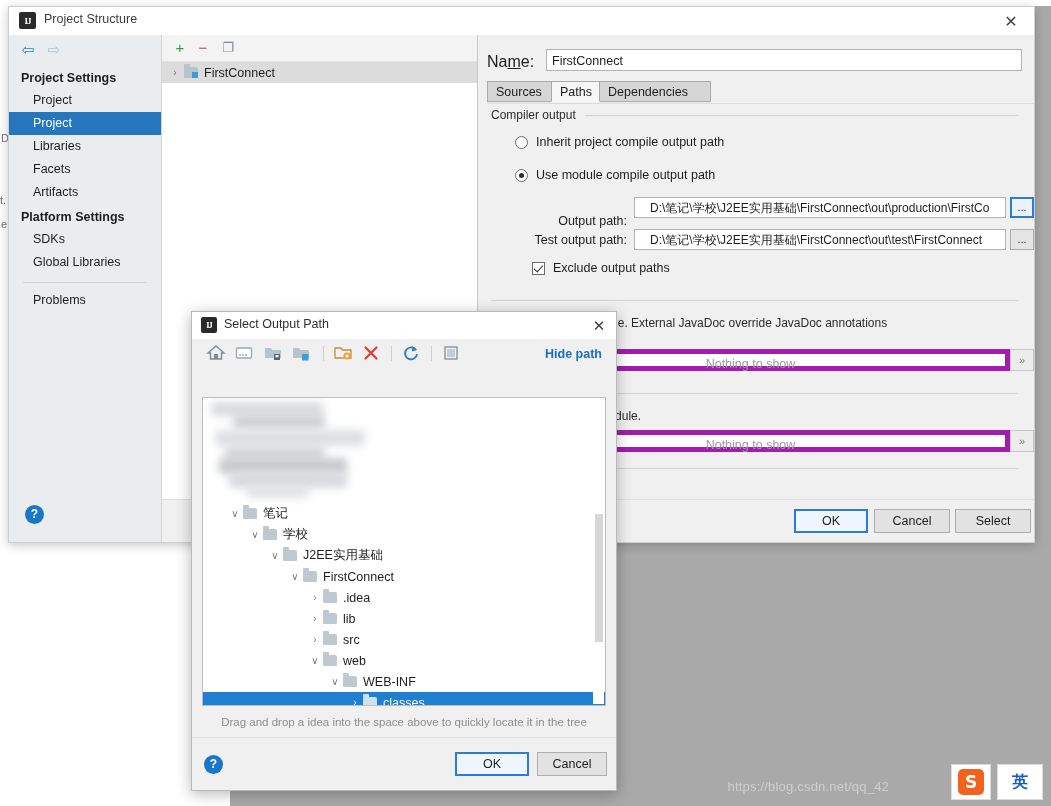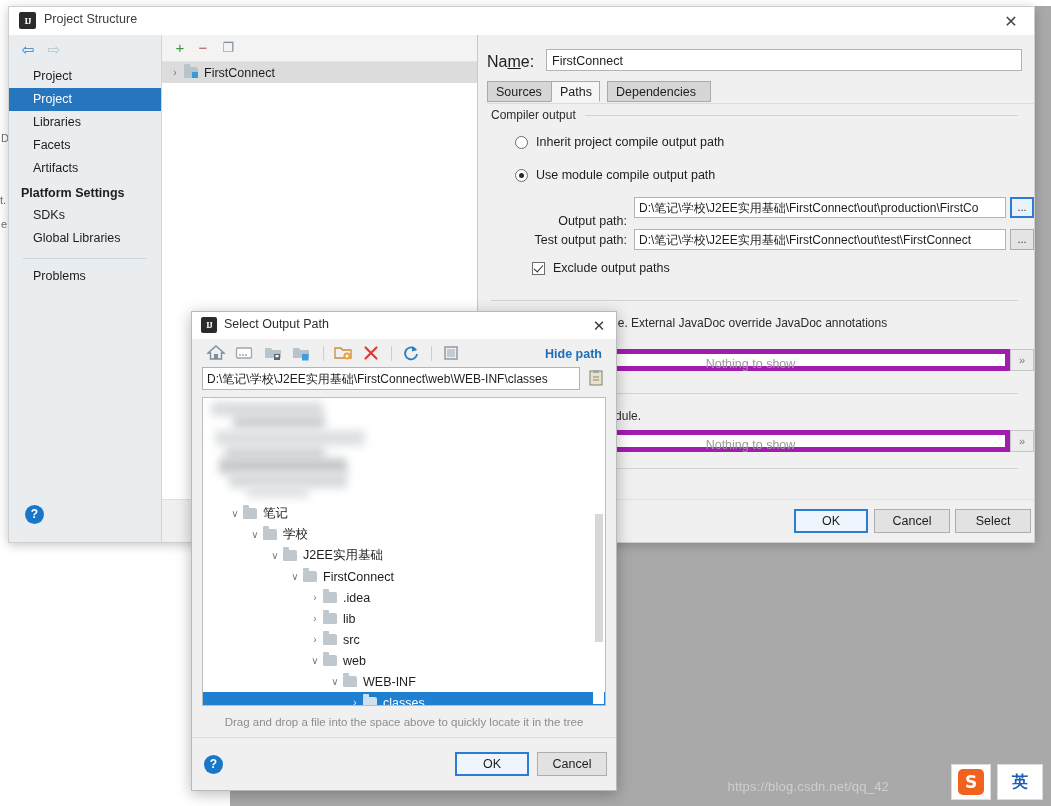--- a/index.html
+++ b/index.html
@@ -73,21 +73,21 @@
   #detail-content{position:absolute;left:9px;top:68px;right:0;bottom:42px;background:#f0f0f0;border-top:1px solid #dcdcdc;}
 
   .section-title{position:absolute;font-size:12px;color:#2b2b2b;background:#f0f0f0;padding-right:6px;}
   .section-rule{position:absolute;height:1px;background:#d2d2d2;}
 
   .radio-row{position:absolute;display:flex;align-items:center;font-size:12.5px;}
   .radio{width:13px;height:13px;border-radius:50%;border:1px solid #6d6d6d;background:#fff;margin-right:8px;position:relative;box-sizing:border-box;}
   .radio.checked::after{content:"";position:absolute;left:3px;top:3px;width:5px;height:5px;border-radius:50%;background:#2b2b2b;}
   .field-label{position:absolute;font-size:12.5px;text-align:right;}
   .path-input{position:absolute;height:21px;background:#fff;border:1px solid #b4b4b4;font-size:12px;
-    line-height:21px;padding:0 4px;box-sizing:border-box;white-space:nowrap;overflow:hidden;}
+    line-height:21px;padding:0 15px;box-sizing:border-box;white-space:nowrap;overflow:hidden;}
   .dots-btn{position:absolute;width:24px;height:21px;background:#e4e4e4;border:1px solid #adadad;
     font-size:11px;line-height:19px;text-align:center;color:#333;box-sizing:border-box;}
   .dots-btn.focused{border:2px solid #2b7cd3;background:#eaf3fb;line-height:17px;}
   .check-row{position:absolute;display:flex;align-items:center;font-size:12.5px;}
   .chk{width:13px;height:13px;border:1px solid #6d6d6d;background:#fff;margin-right:8px;position:relative;box-sizing:border-box;}
   .chk.checked::after{content:"";position:absolute;left:3px;top:0px;width:4px;height:8px;
     border:solid #2b2b2b;border-width:0 1.6px 1.6px 0;transform:rotate(42deg);}
   .help-text{position:absolute;font-size:12px;color:#2b2b2b;line-height:15px;}
   .nothing-box{position:absolute;height:22px;background:#fff;border:5px solid #a21caf;box-sizing:border-box;
     color:#9a9a9a;font-size:12.5px;text-align:center;line-height:21px;}
@@ -172,20 +172,21 @@
   </div>
 
   <div id="ps-body">
 
     <div id="ps-sidebar">
       <div id="ps-nav-toolbar">
         <div class="nav-arrow" id="nav-back">⇦</div>
         <div class="nav-arrow" id="nav-forward">⇨</div>
       </div>
 
+      <div class="nav-group-title">Project Settings</div>
       <div class="nav-item">Project</div>
       <div class="nav-item selected">Project</div>
       <div class="nav-item">Libraries</div>
       <div class="nav-item">Facets</div>
       <div class="nav-item">Artifacts</div>
 
       <div class="nav-group-title">Platform Settings</div>
       <div class="nav-item">SDKs</div>
       <div class="nav-item">Global Libraries</div>
 
@@ -211,21 +212,21 @@
     <div id="ps-detail">
 
       <div id="name-row">
         <div id="name-label">Na<u>m</u>e:</div>
         <div id="name-input">FirstConnect</div>
       </div>
 
       <div id="tabs-row">
         <div class="tab" style="left:0;width:65px;">Sources</div>
         <div class="tab active" style="left:64px;width:49px;">Paths</div>
-        <div class="tab" style="left:112px;width:104px;margin-left:8px;">Dependencies</div>
+        <div class="tab" style="left:112px;width:112px;">Dependencies</div>
       </div>
 
       <div id="detail-content">
 
         <div class="section-title" style="left:4px;top:4px;">Compiler output</div>
         <div class="section-rule" style="left:98px;top:11px;right:16px;"></div>
 
         <div class="radio-row" style="left:28px;top:31px;">
           <span class="radio"></span>
           <span>Inherit project compile output path</span>
@@ -341,30 +342,20 @@
 
     <div class="sop-ic" style="left:249px;">
       <svg viewBox="0 0 20 20" width="20" height="20">
           <rect x="4" y="4" width="12" height="12" fill="none" stroke="#8b949c" stroke-width="1.4"></rect>
           <rect x="6" y="6" width="8" height="8" fill="#c4ccd2"></rect>
         </svg>
     </div>
     <div id="hide-path">Hide path</div>
   </div>
 
-  <div id="sop-path-row">
-    <div id="sop-path-input">D:\笔记\学校\J2EE实用基础\FirstConnect\web\WEB-INF\classes</div>
-    <div id="sop-paste-btn">
-      <svg viewBox="0 0 20 20" width="20" height="20">
-          <rect x="4" y="3" width="12" height="14" fill="#e8e2cd" stroke="#8f8a76" stroke-width="1.1"></rect>
-          <rect x="7" y="2" width="6" height="3" fill="#9aa7b1"></rect>
-          <path d="M7 9 H13 M7 12 H13" stroke="#8f8a76" stroke-width="1.1"></path>
-        </svg>
-    </div>
-  </div>
 
   <div id="sop-tree">
 
     <div id="blur-block">
       <div class="blur-bar" style="left:6px;top:2px;width:112px;height:14px;"></div>
       <div class="blur-bar" style="left:28px;top:14px;width:92px;height:16px;background:#cfd2d5;"></div>
       <div class="blur-bar" style="left:10px;top:30px;width:150px;height:16px;background:#dde0e2;"></div>
       <div class="blur-bar" style="left:20px;top:46px;width:100px;height:14px;background:#d3d6d9;"></div>
       <div class="blur-bar" style="left:14px;top:58px;width:128px;height:16px;background:#c6c9cc;"></div>
       <div class="blur-bar" style="left:24px;top:72px;width:118px;height:16px;background:#d7dadd;"></div>
@@ -420,21 +411,21 @@
       <span class="tw-chev">›</span>
       <span class="tw-folder"></span>
       <span>classes</span>
     </div>
 
     <div id="tree-scrollbar">
       <div id="tree-thumb"></div>
     </div>
   </div>
 
-  <div id="sop-hint">Drag and drop a file into the space above to quickly locate it in the tree</div>
+  <div id="sop-hint">Drag and drop a idea into the space above to quickly locate it in the tree</div>
 
   <div id="sop-footer">
     <div id="sop-help">?</div>
     <div class="win-btn default" style="left:263px;top:14px;width:74px;">OK</div>
     <div class="win-btn" style="left:345px;top:14px;width:70px;">Cancel</div>
   </div>
 </div>
 
 <div id="watermark">https://blog.csdn.net/qq_42</div>
 <div id="sogou-badge">

